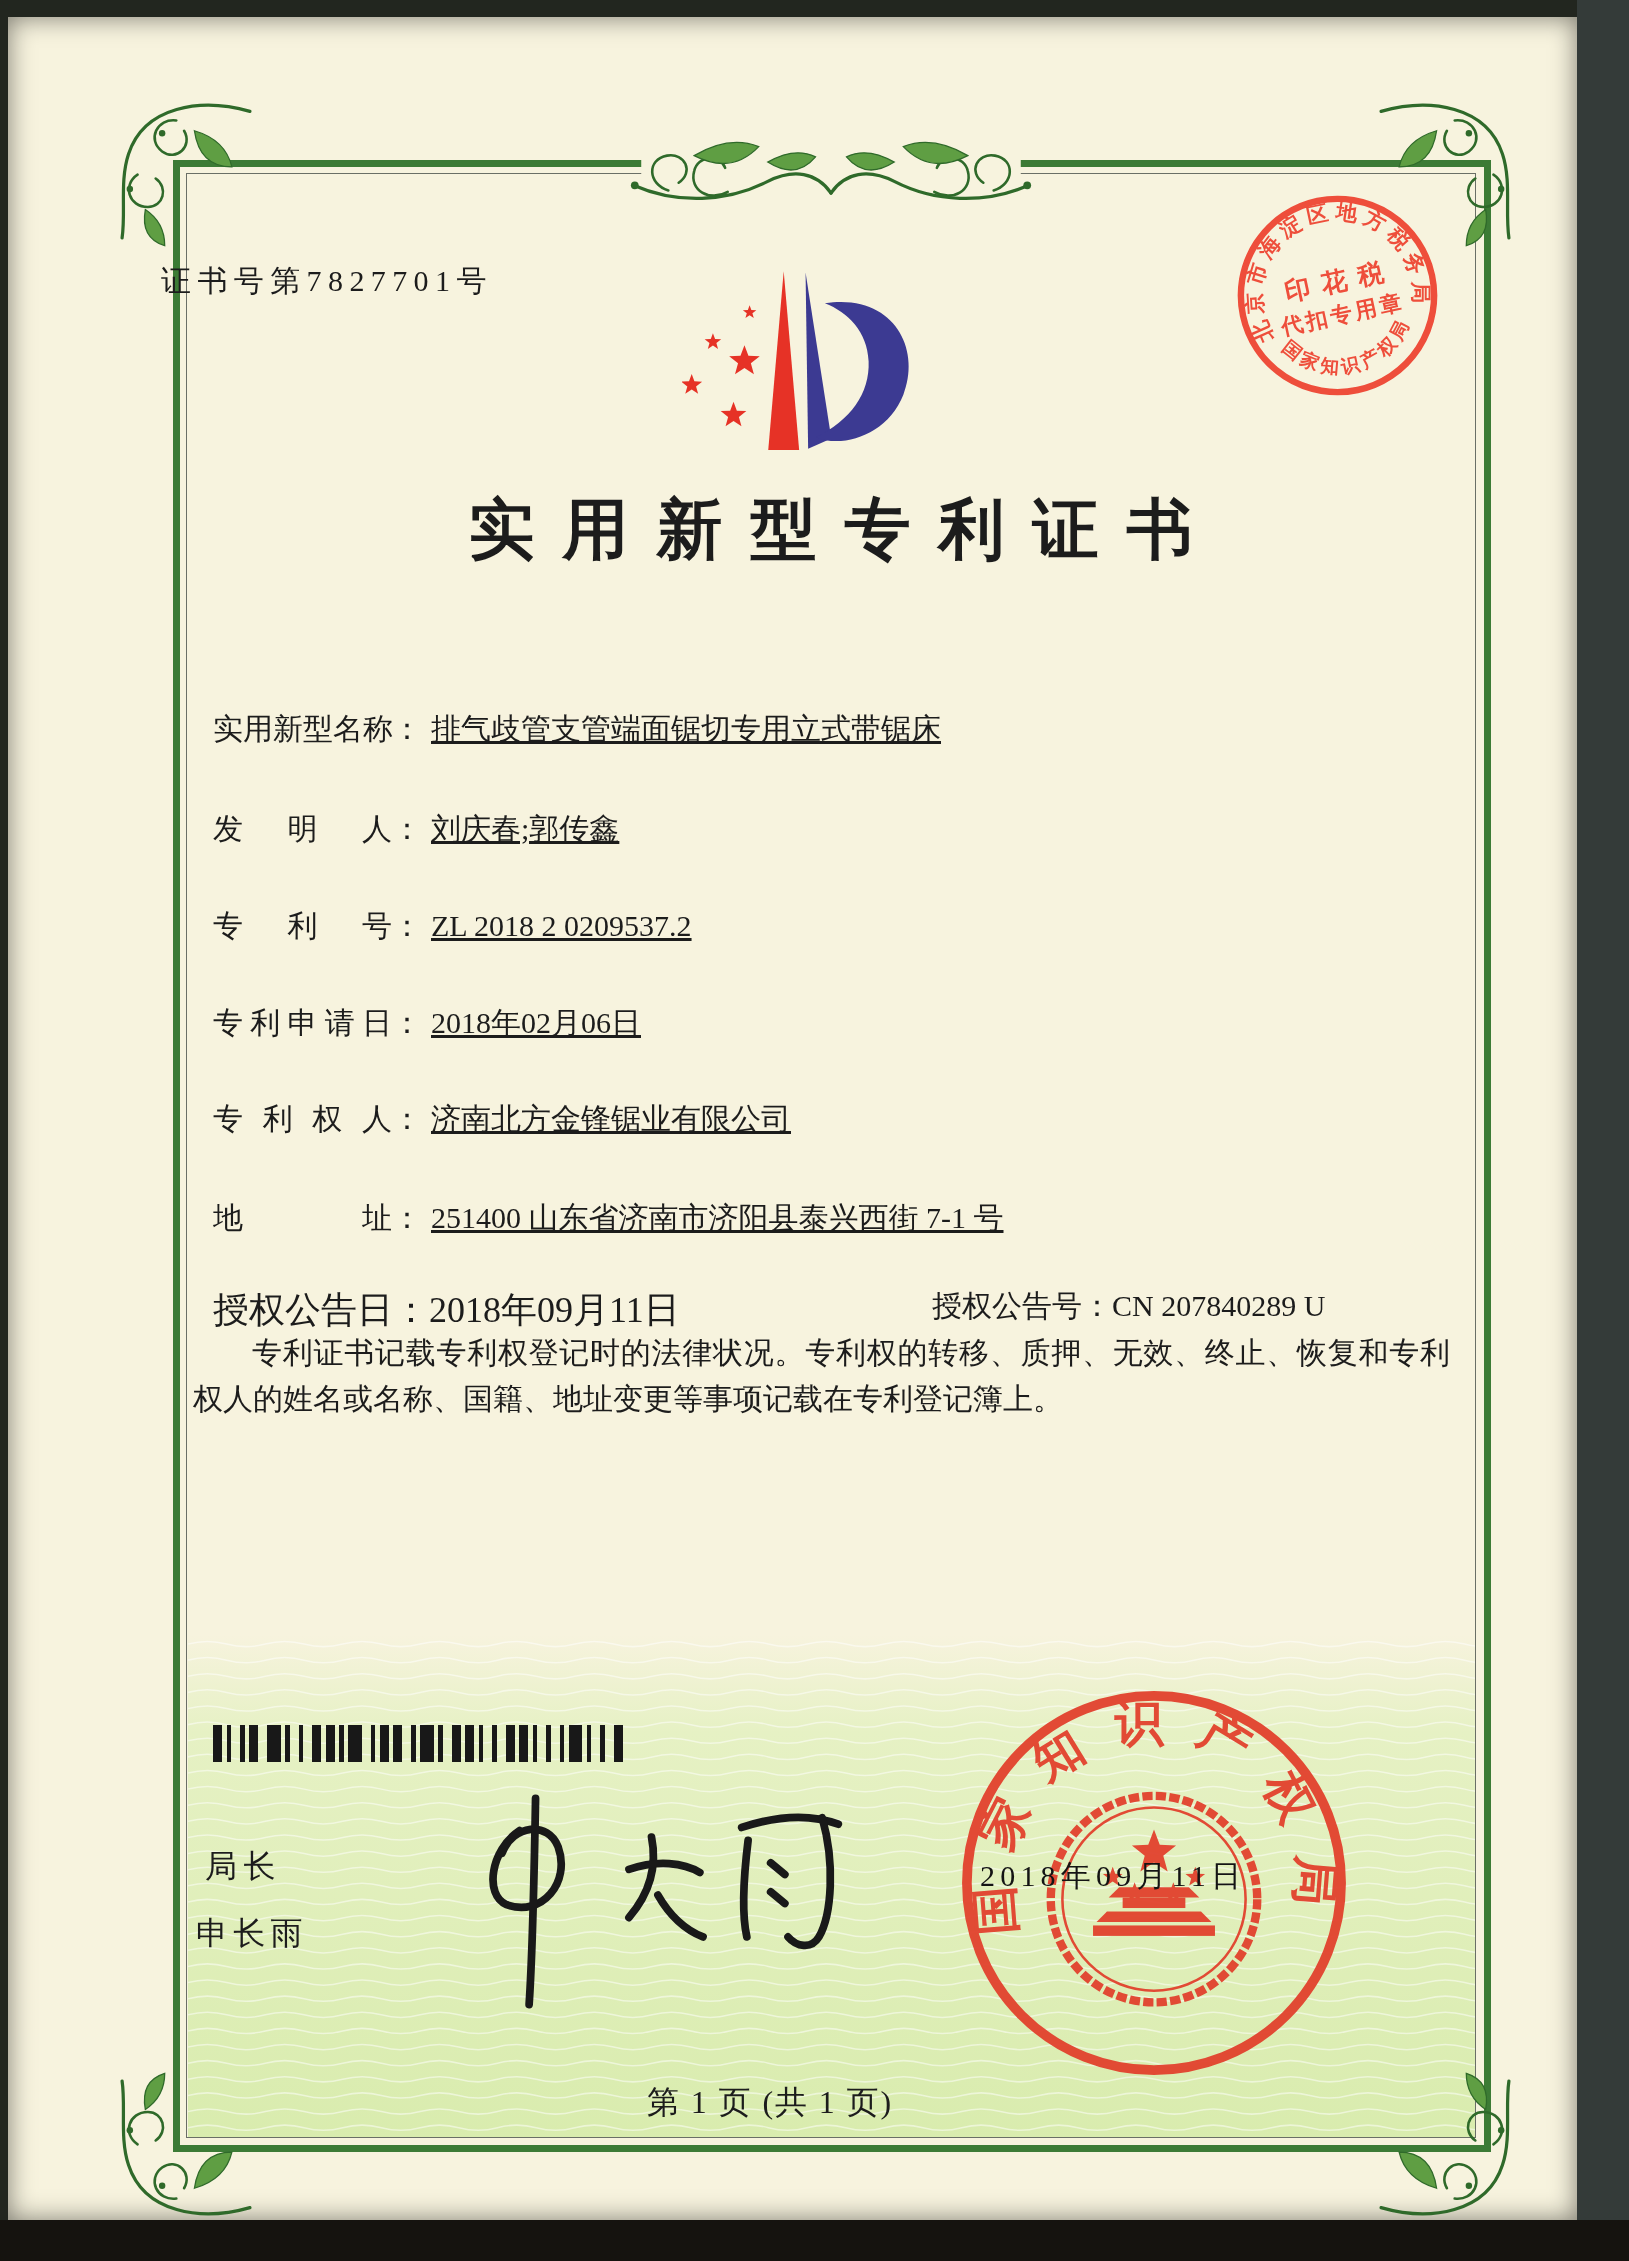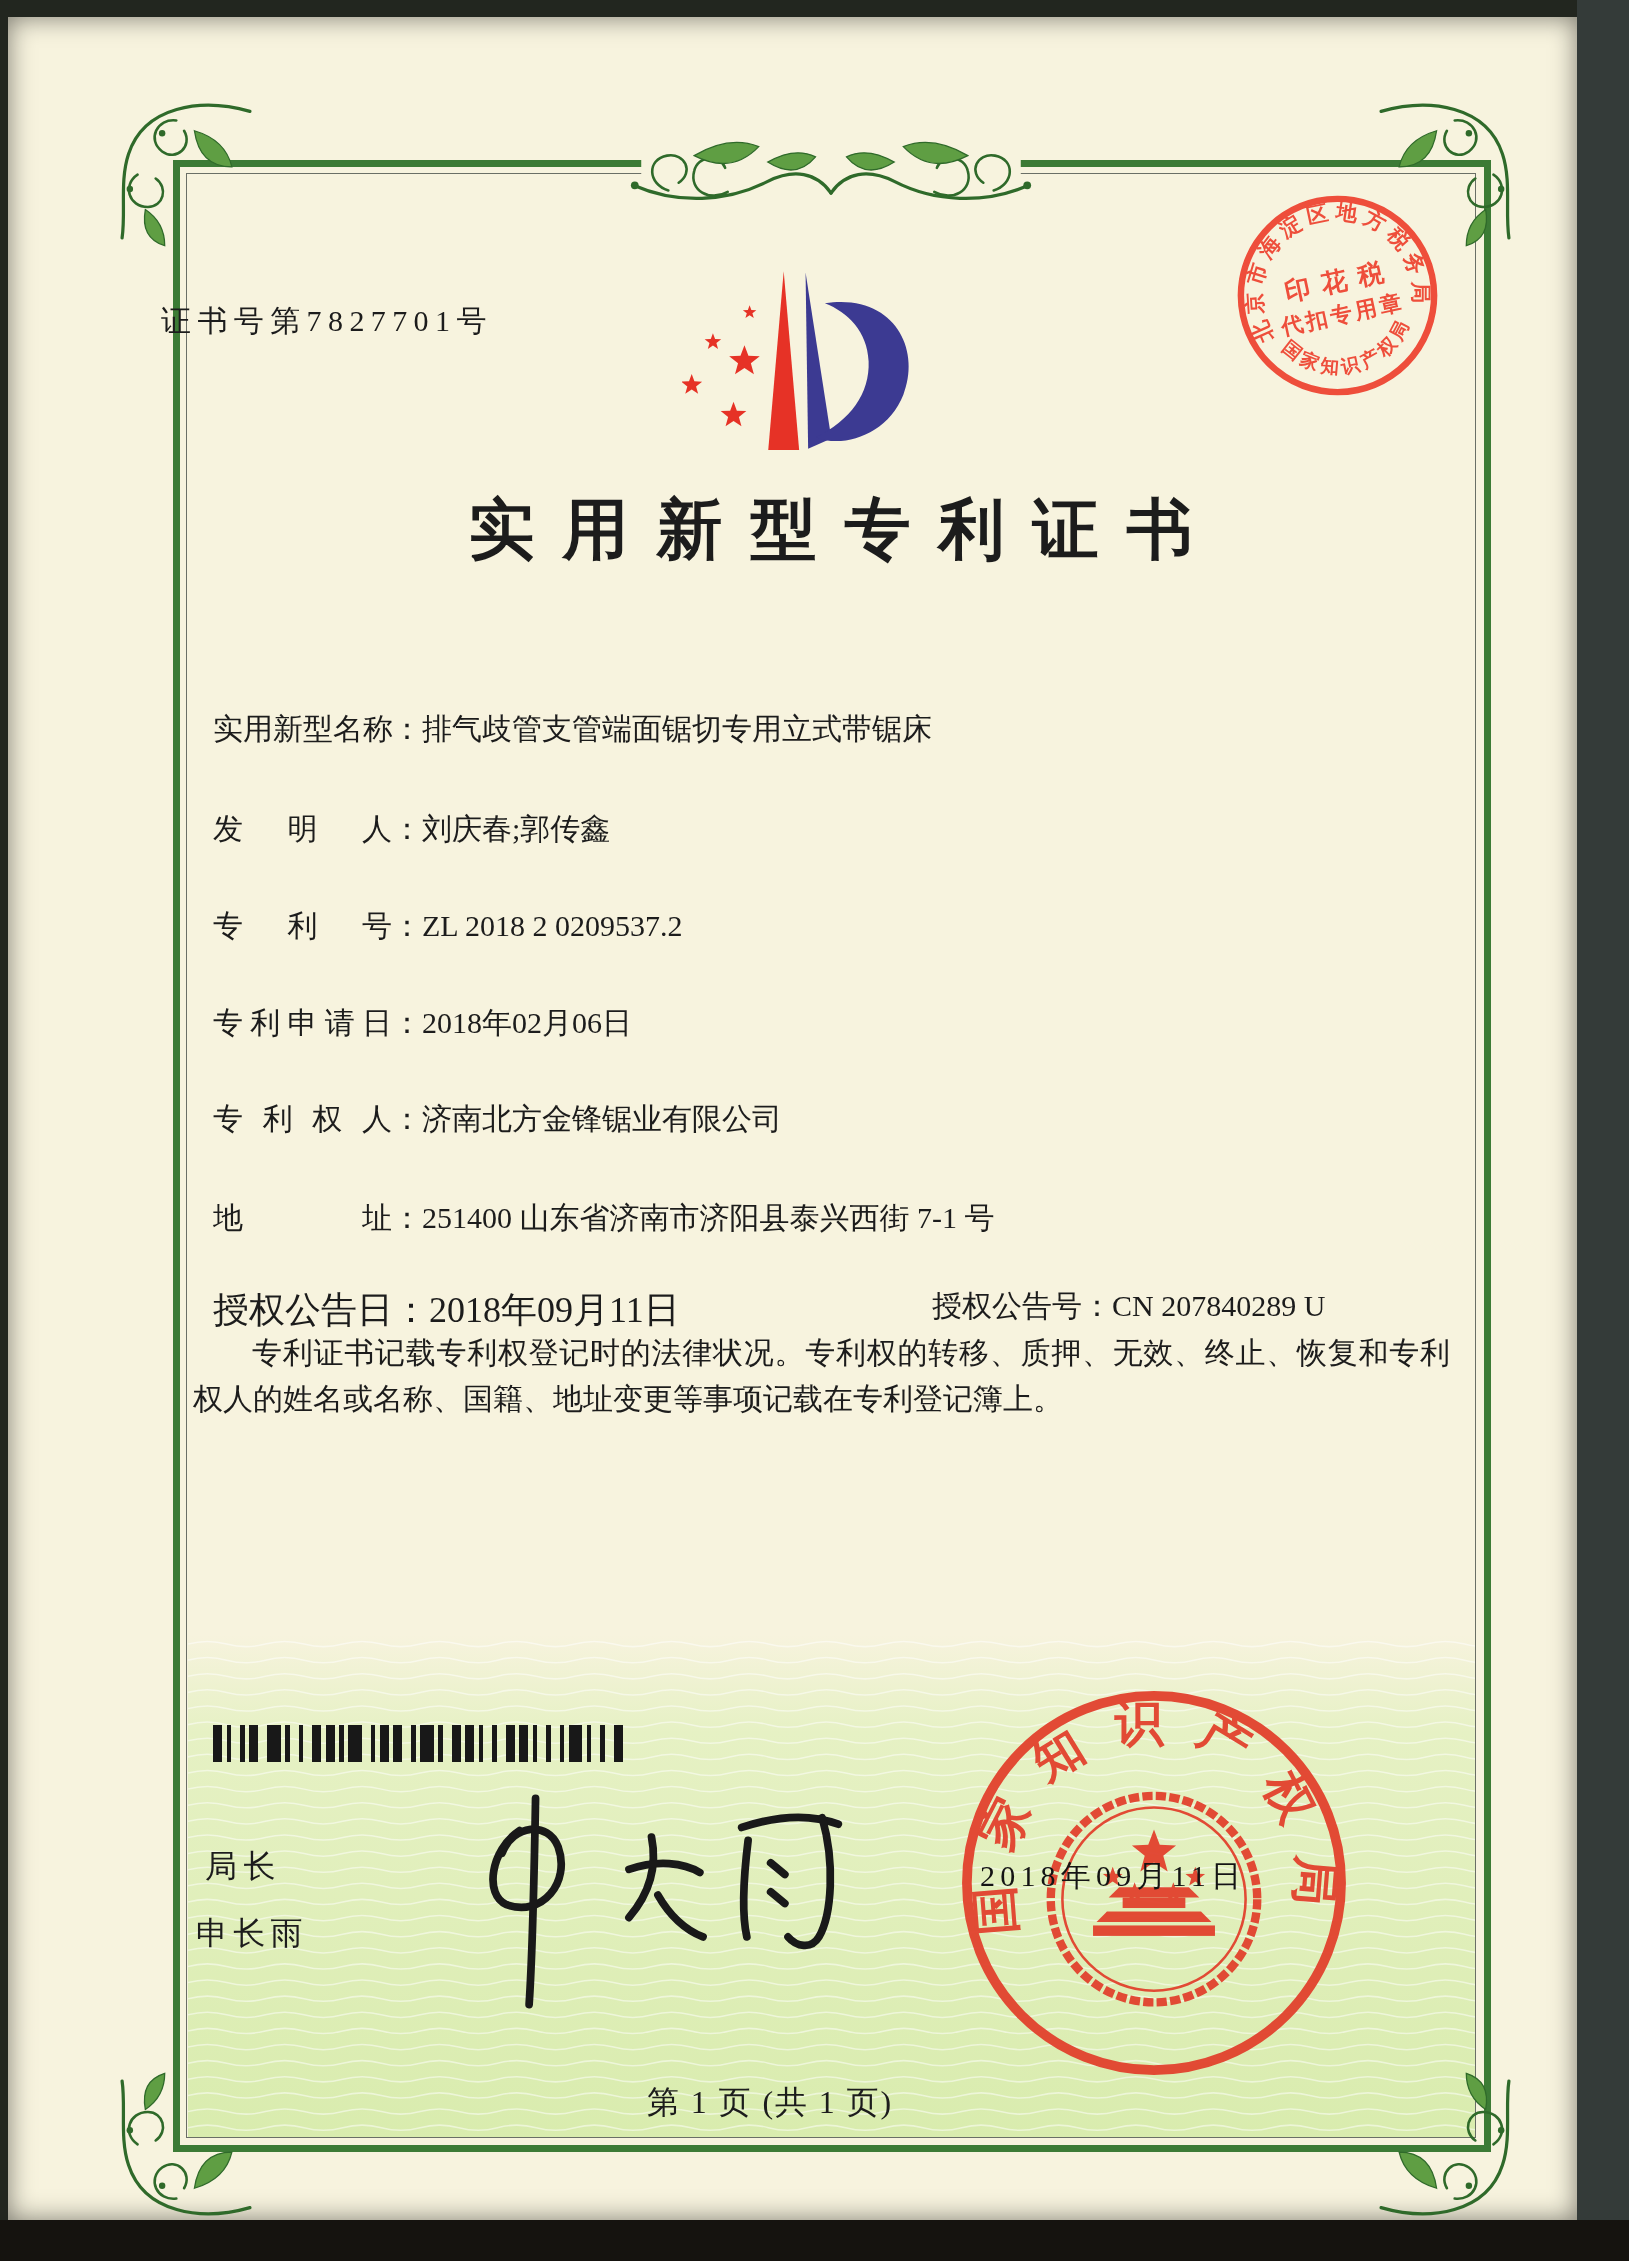--- a/index.html
+++ b/index.html
@@ -39,29 +39,29 @@
   
   .orn{z-index:3;}
   .orn path{fill:none;stroke:#2f6a2a;stroke-width:5;stroke-linecap:round;}
   .orn path.curl{stroke-width:4;}
   .orn path.leaf{fill:#5f9e43;stroke:#2f6a2a;stroke-width:2;}
   .orn circle.dot{fill:#2f6a2a;}
   .orn-tr{transform:scaleX(-1);}
   .orn-bl{transform:scaleY(-1);}
   .orn-br{transform:scale(-1,-1);}
   
-  .cert-no{left:161px;top:261px;font-size:30px;letter-spacing:6.4px;z-index:4;margin-top:40px;}
+  .cert-no{left:161px;top:261px;font-size:30px;letter-spacing:6.4px;z-index:4;}
   .title{
     left:173px;top:485px;width:1315px;text-align:center;
     font-size:66px;font-weight:700;letter-spacing:28px;text-indent:28px;z-index:4;
   }
   
   .field-row{left:213px;font-size:30px;white-space:nowrap;z-index:4;}
   .field-label{display:inline-block;width:179px;text-align:justify;text-align-last:justify;vertical-align:bottom;font-family:Liberation Mono, monospace;}
-  .field-value{}
+  .field-value{margin-left:9px;text-decoration:underline;}
   .grant-left{left:213px;top:1286px;font-size:36px;z-index:4;}
   .grant-right{left:932px;top:1286px;font-size:30px;z-index:4;}
   
   .body-text{left:193px;top:1330px;width:1257px;z-index:4;}
   .body-text p{
     margin:0 0 10.3px 0;font-size:30px;line-height:46px;
     text-indent:59px;text-align:justify;
   }
   
   .barcode{left:213px;top:1725px;width:418px;height:37px;display:flex;z-index:4;}

